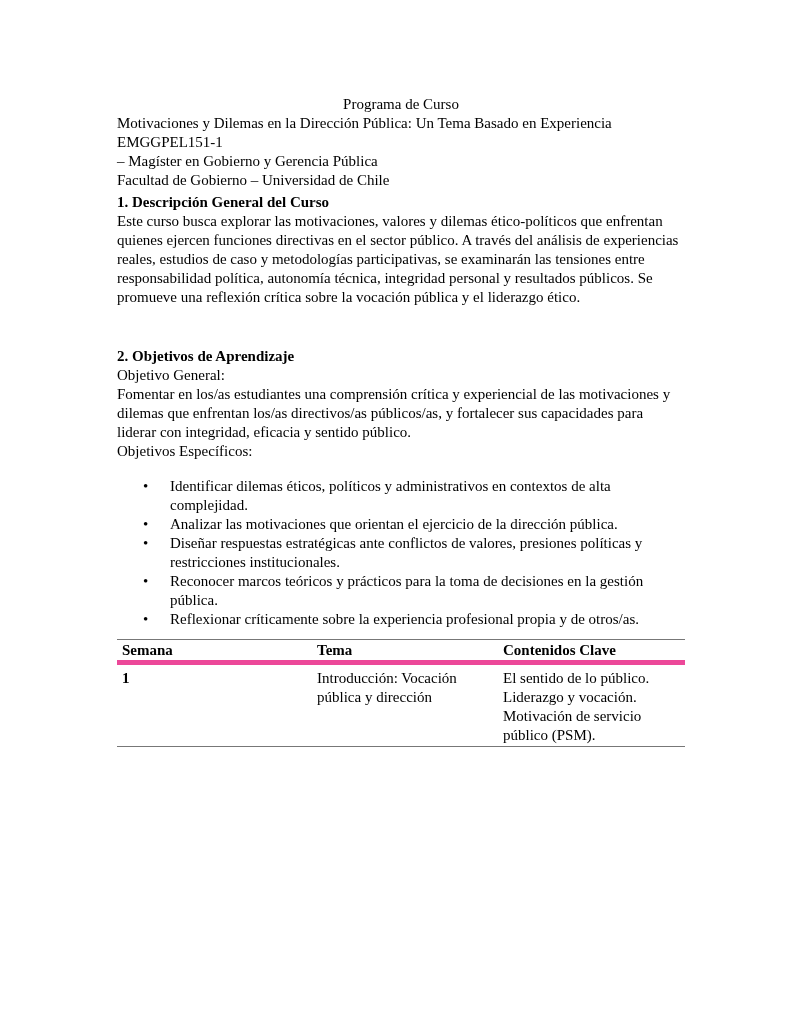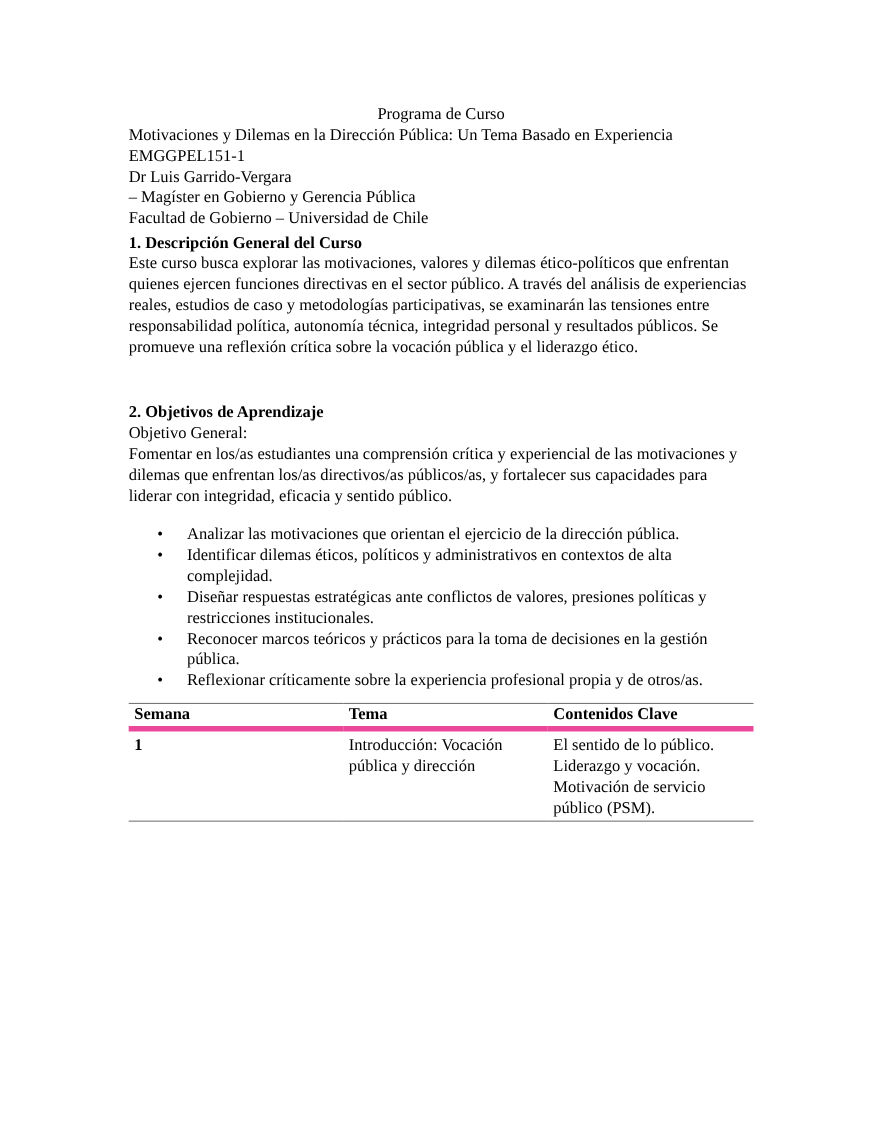--- a/index.html
+++ b/index.html
@@ -80,35 +80,35 @@
   td.cell-semana { font-weight: bold; }
 </style>
 </head>
 <body>
 
 <div class="page">
 
   <p class="doc-title">Programa de Curso</p>
   <p>Motivaciones y Dilemas en la Dirección Pública: Un Tema Basado en Experiencia</p>
   <p>EMGGPEL151-1</p>
-  <p>Dr Luis Garrido-Vergara</p>
 
   <p class="program-line">– Magíster en Gobierno y Gerencia Pública</p>
   <p class="faculty-line">Facultad de Gobierno – Universidad de Chile</p>
 
   <h1 class="sec-heading">1. Descripción General del Curso</h1>
   <p class="desc-body">Este curso busca explorar las motivaciones, valores y dilemas ético-políticos que enfrentan quienes ejercen funciones directivas en el sector público. A través del análisis de experiencias reales, estudios de caso y metodologías participativas, se examinarán las tensiones entre responsabilidad política, autonomía técnica, integridad personal y resultados públicos. Se promueve una reflexión crítica sobre la vocación pública y el liderazgo ético.</p>
 
   <h2 class="sec-heading">2. Objetivos de Aprendizaje</h2>
   <p class="general-label">Objetivo General:</p>
   <p class="general-text">Fomentar en los/as estudiantes una comprensión crítica y experiencial de las motivaciones y dilemas que enfrentan los/as directivos/as públicos/as, y fortalecer sus capacidades para liderar con integridad, eficacia y sentido público.</p>
+  <p class="especificos-label">Objetivos Específicos:</p>
 
   <ul class="objetivos-list">
+    <li>Identificar dilemas éticos, políticos y administrativos en contextos de alta complejidad.</li>
     <li>Analizar las motivaciones que orientan el ejercicio de la dirección pública.</li>
-    <li>Identificar dilemas éticos, políticos y administrativos en contextos de alta complejidad.</li>
     <li>Diseñar respuestas estratégicas ante conflictos de valores, presiones políticas y restricciones institucionales.</li>
     <li>Reconocer marcos teóricos y prácticos para la toma de decisiones en la gestión pública.</li>
     <li>Reflexionar críticamente sobre la experiencia profesional propia y de otros/as.</li>
   </ul>
 
 
   <table class="contents-table">
     <colgroup>
       <col class="col-semana">
       <col class="col-tema">

